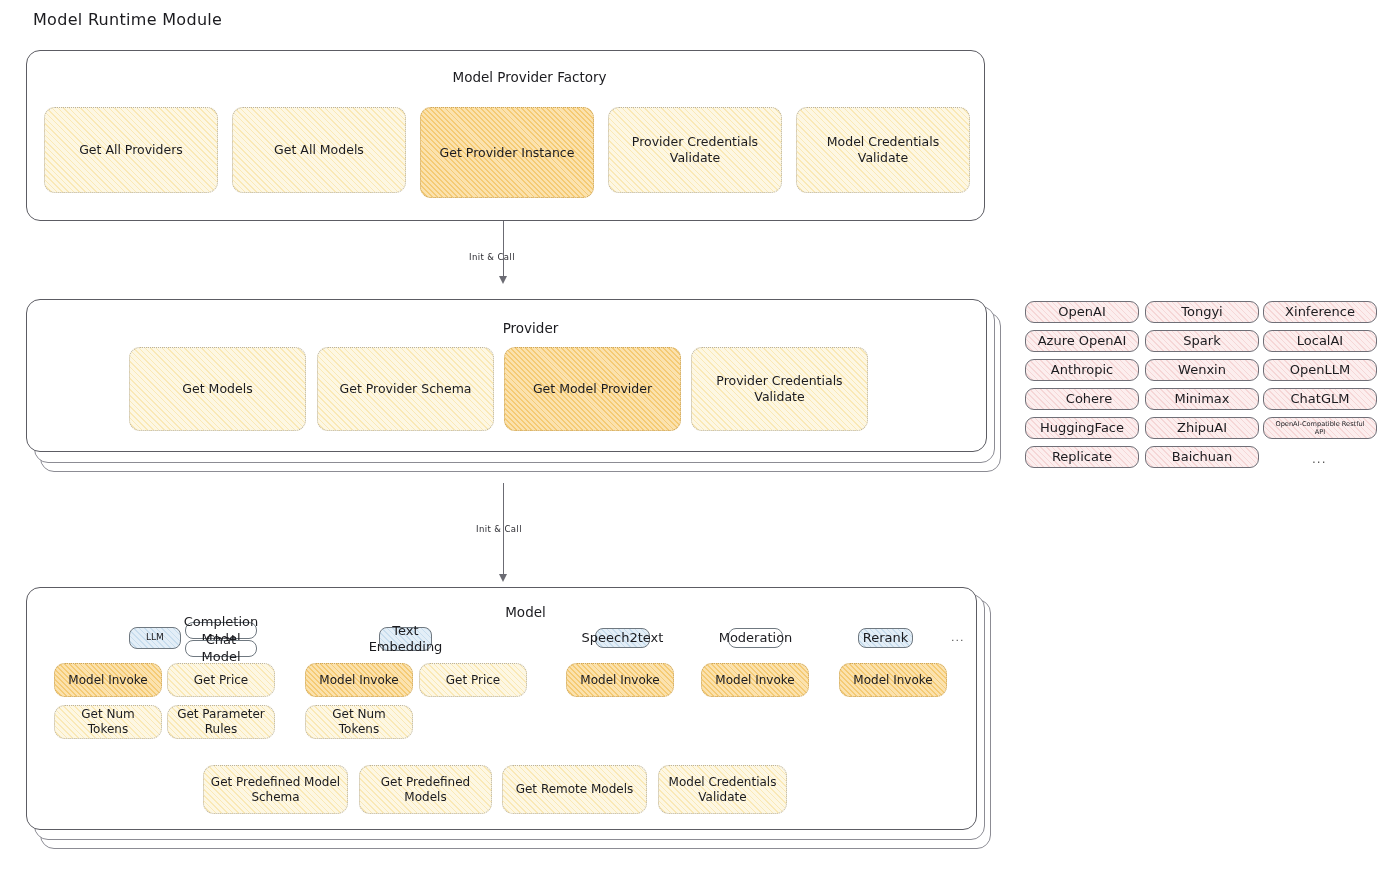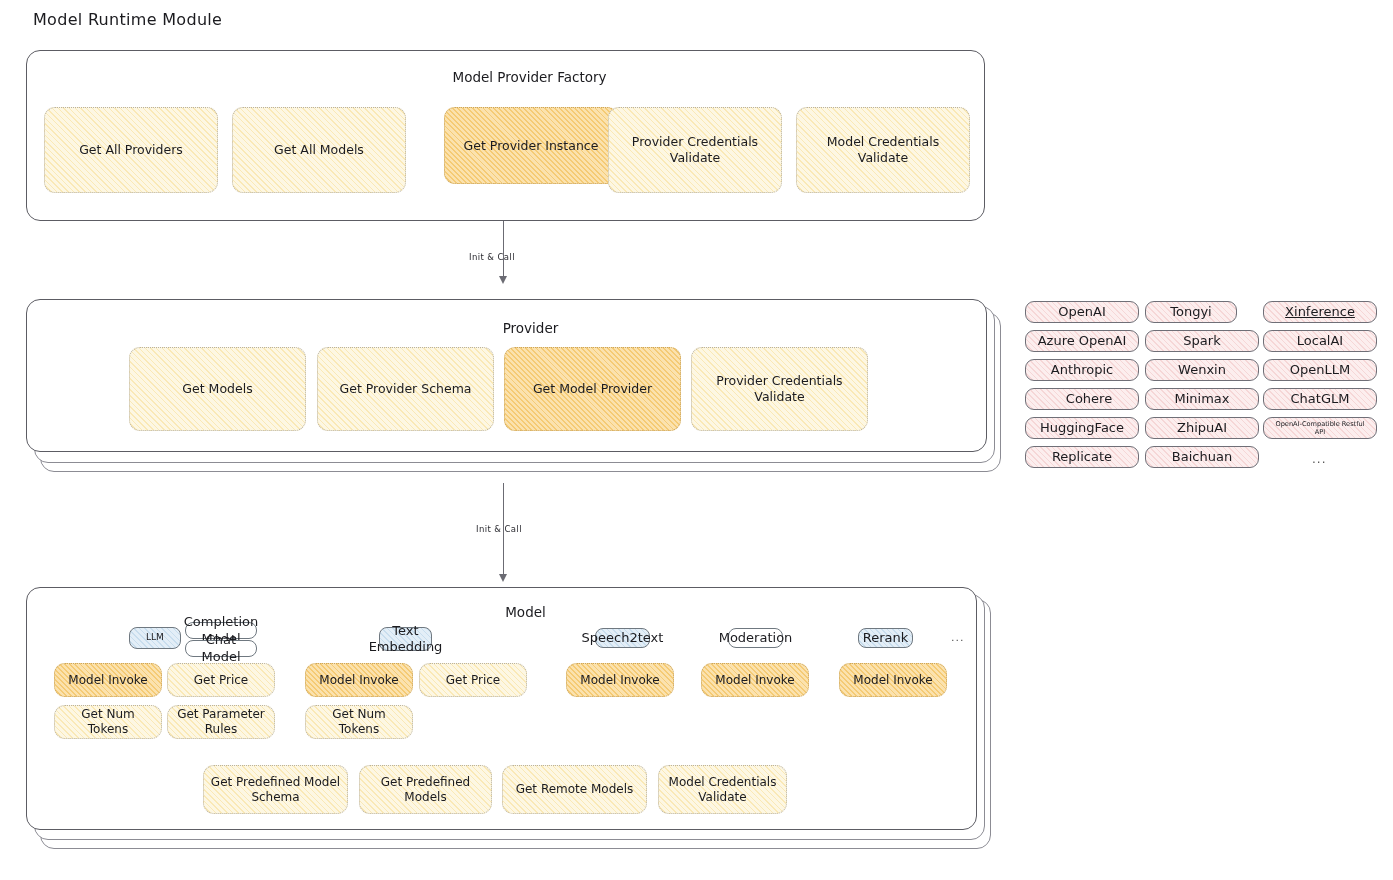--- a/index.html
+++ b/index.html
@@ -157,21 +157,21 @@
 <div id="page-title">Model Runtime Module</div>
 
 <div class="panel" style="left:26px; top:50px; width:959px; height:171px;"></div>
 
 <div class="panel-title" style="left:26px; top:69px; width:959px;">Model Provider Factory</div>
 
 <div class="node cream n-lg" style="left:44px; top:107px; width:174px; height:86px;">Get All Providers</div>
 
 <div class="node cream n-lg" style="left:232px; top:107px; width:174px; height:86px;">Get All Models</div>
 
-<div class="node amber n-lg" style="left:444px; top:107px; width:174px; height:77px;">Get Provider Instance</div>
+<div class="node amber n-lg" style="left:420px; top:107px; width:174px; height:91px;">Get Provider Instance</div>
 
 <div class="node cream n-lg" style="left:608px; top:107px; width:174px; height:86px;">Provider Credentials Validate</div>
 
 <div class="node cream n-lg" style="left:796px; top:107px; width:174px; height:86px;">Model Credentials Validate</div>
 
 <div class="arrow-line" style="left:503px; top:221px; height:58px;"></div>
 <div class="arrow-head" style="left:498.5px; top:276px;"></div>
 <div class="arrow-label" style="left:469px; top:252px;">Init &amp; Call</div>
 
 <div class="panel-shadow" style="left:40px; top:312px; width:961px; height:160px;"></div>
@@ -188,28 +188,28 @@
 
 <div class="node cream n-lg" style="left:691px; top:347px; width:177px; height:84px;">Provider Credentials Validate</div>
 
 <div class="node pink n-xs" style="left:1025px; top:301px; width:114px; height:22px;">OpenAI</div>
 <div class="node pink n-xs" style="left:1025px; top:330px; width:114px; height:22px;">Azure OpenAI</div>
 <div class="node pink n-xs" style="left:1025px; top:359px; width:114px; height:22px;">Anthropic</div>
 <div class="node pink n-xs" style="left:1025px; top:388px; width:114px; height:22px;padding-left:20px;">Cohere</div>
 <div class="node pink n-xs" style="left:1025px; top:417px; width:114px; height:22px;">HuggingFace</div>
 <div class="node pink n-xs" style="left:1025px; top:446px; width:114px; height:22px;">Replicate</div>
 
-<div class="node pink n-xs" style="left:1145px; top:301px; width:92px; height:22px;">Tongyi</div>
+<div class="node pink n-xs" style="left:1145px; top:301px; width:114px; height:22px;">Tongyi</div>
 <div class="node pink n-xs" style="left:1145px; top:330px; width:114px; height:22px;">Spark</div>
 <div class="node pink n-xs" style="left:1145px; top:359px; width:114px; height:22px;">Wenxin</div>
 <div class="node pink n-xs" style="left:1145px; top:388px; width:114px; height:22px;">Minimax</div>
 <div class="node pink n-xs" style="left:1145px; top:417px; width:114px; height:22px;">ZhipuAI</div>
 <div class="node pink n-xs" style="left:1145px; top:446px; width:114px; height:22px;">Baichuan</div>
 
-<div class="node pink n-xs" style="left:1263px; top:301px; width:114px; height:22px;text-decoration:underline;">Xinference</div>
+<div class="node pink n-xs" style="left:1263px; top:301px; width:114px; height:22px;">Xinference</div>
 <div class="node pink n-xs" style="left:1263px; top:330px; width:114px; height:22px;">LocalAI</div>
 <div class="node pink n-xs" style="left:1263px; top:359px; width:114px; height:22px;">OpenLLM</div>
 <div class="node pink n-xs" style="left:1263px; top:388px; width:114px; height:22px;">ChatGLM</div>
 <div class="node pink n-xs" style="left:1263px; top:417px; width:114px; height:22px; font-size:6.6px;">OpenAI-Compatible Restful API</div>
 <div class="ellipsis" style="left:1312px; top:452px;">...</div>
 
 <div class="arrow-line" style="left:503px; top:483px; height:95px;"></div>
 <div class="arrow-head" style="left:498.5px; top:574px;"></div>
 <div class="arrow-label" style="left:476px; top:524px;">Init &amp; Call</div>
 

